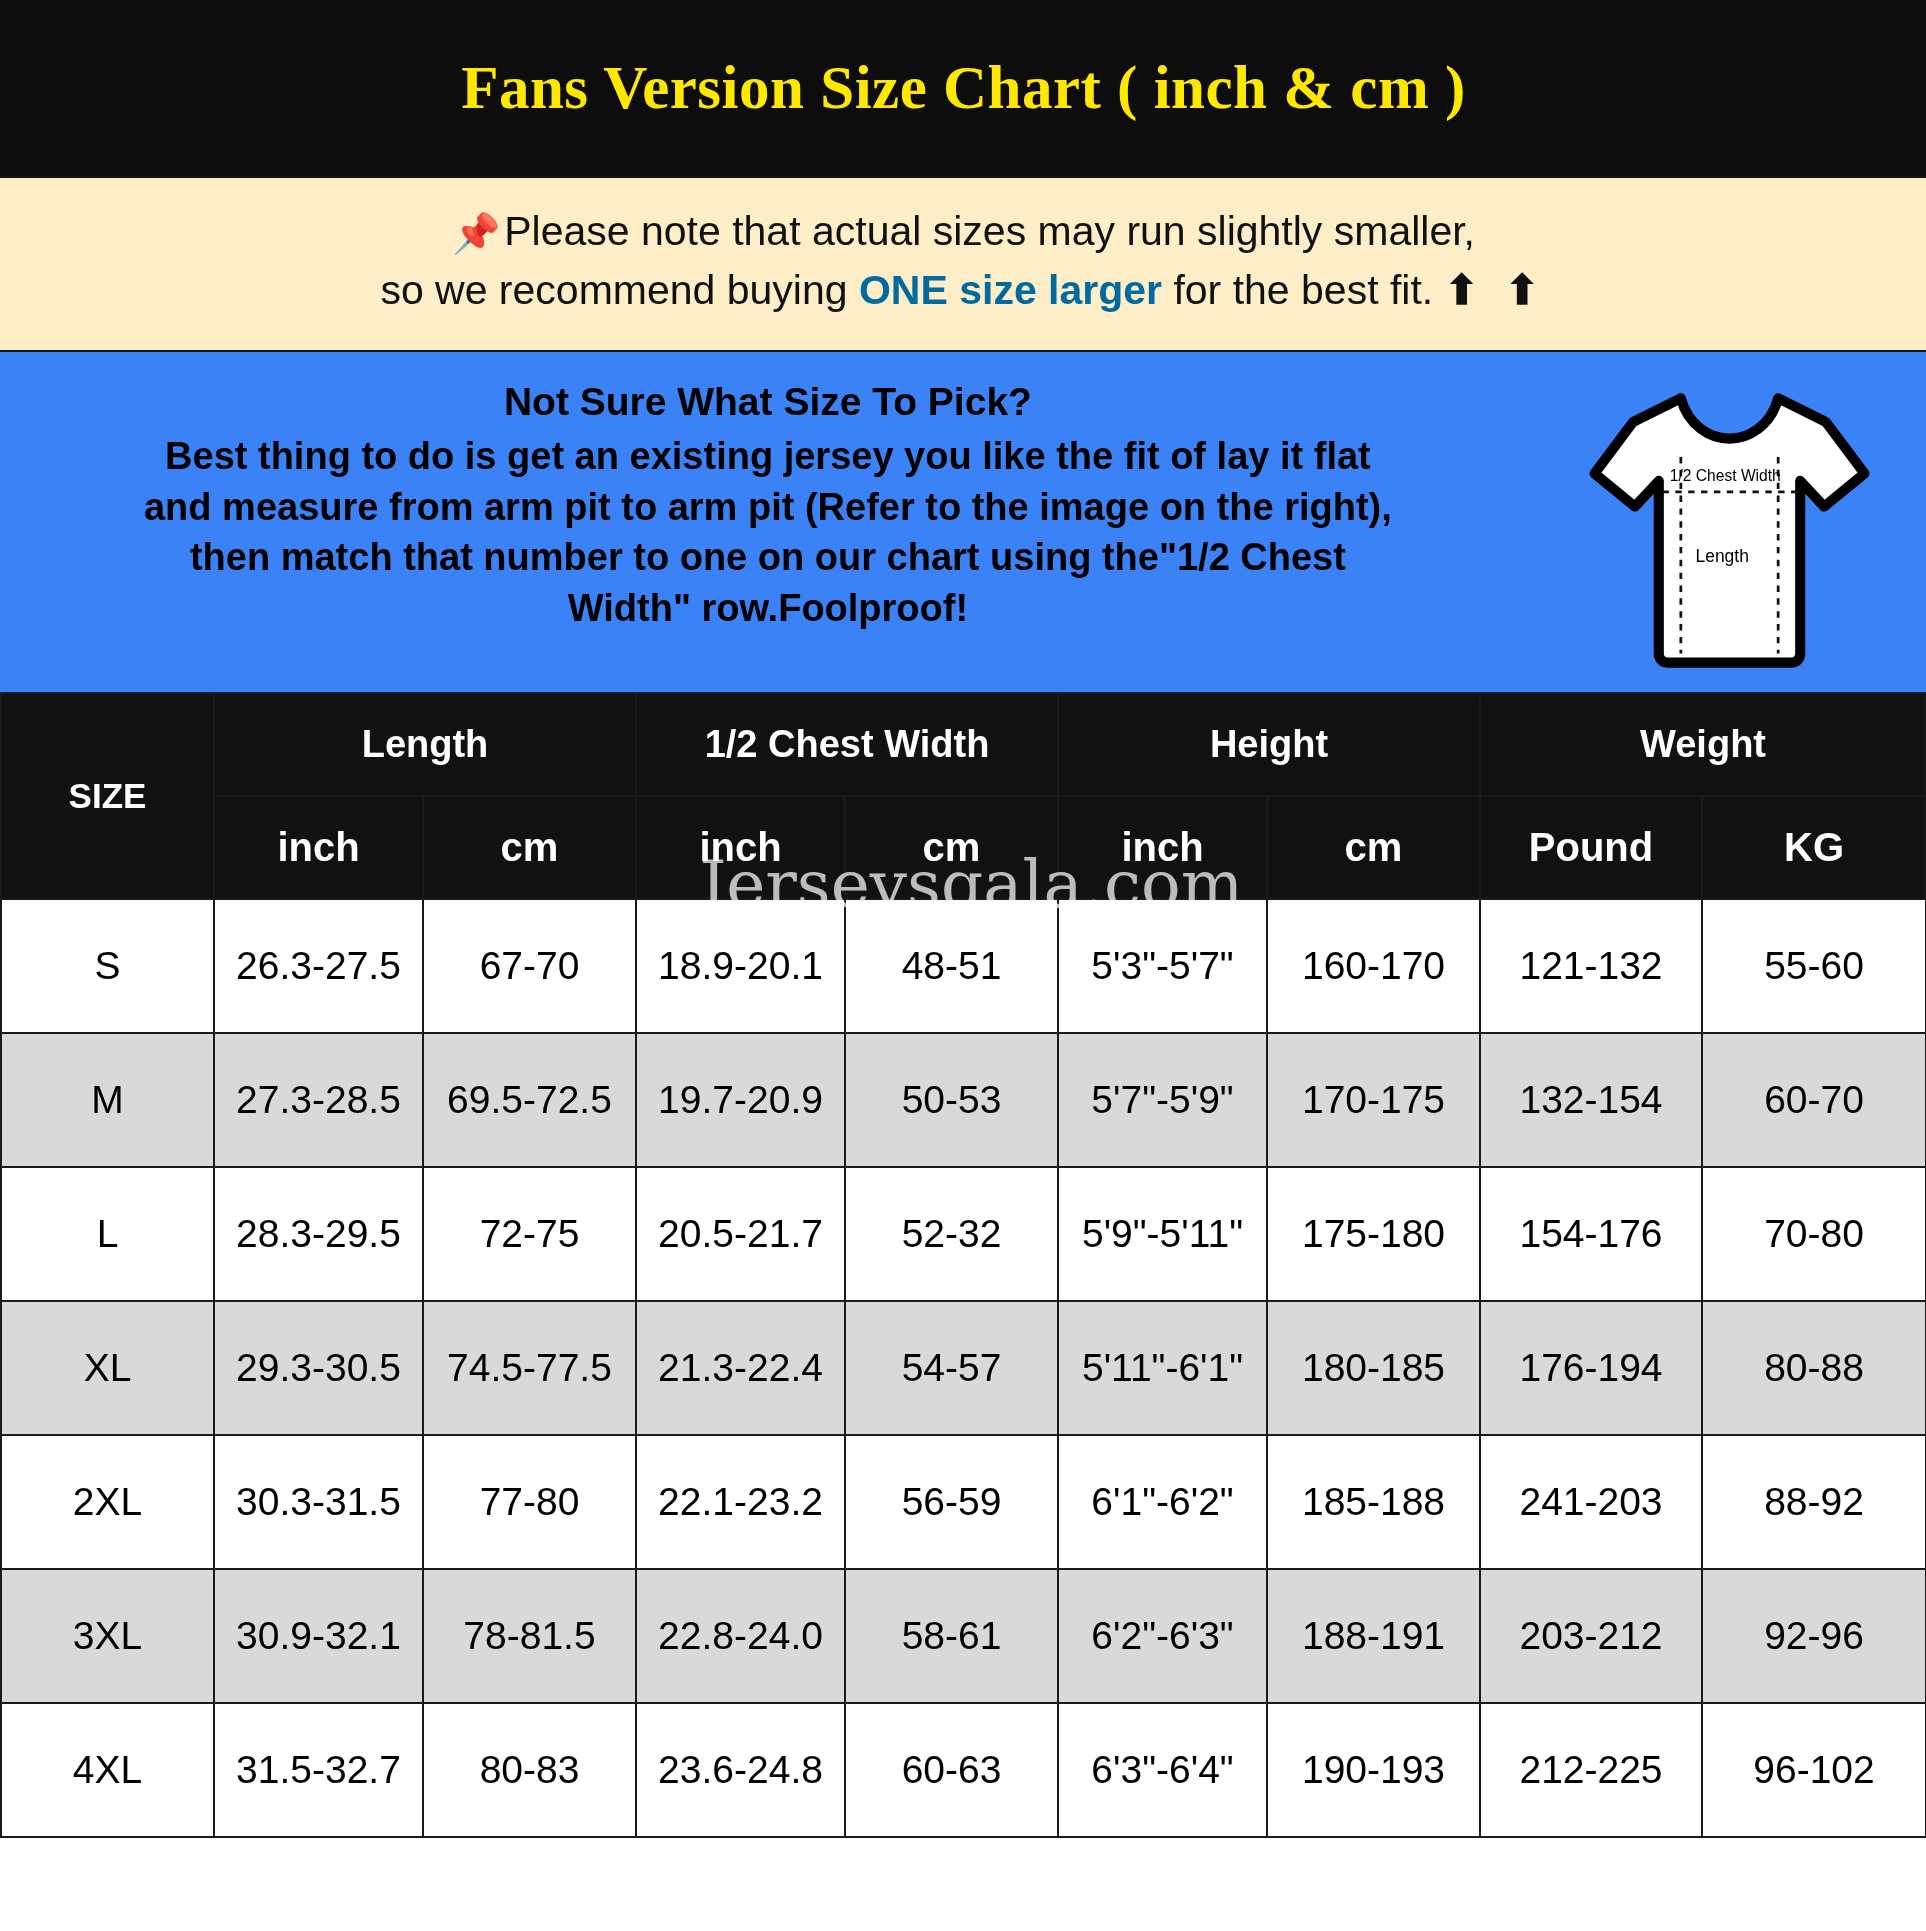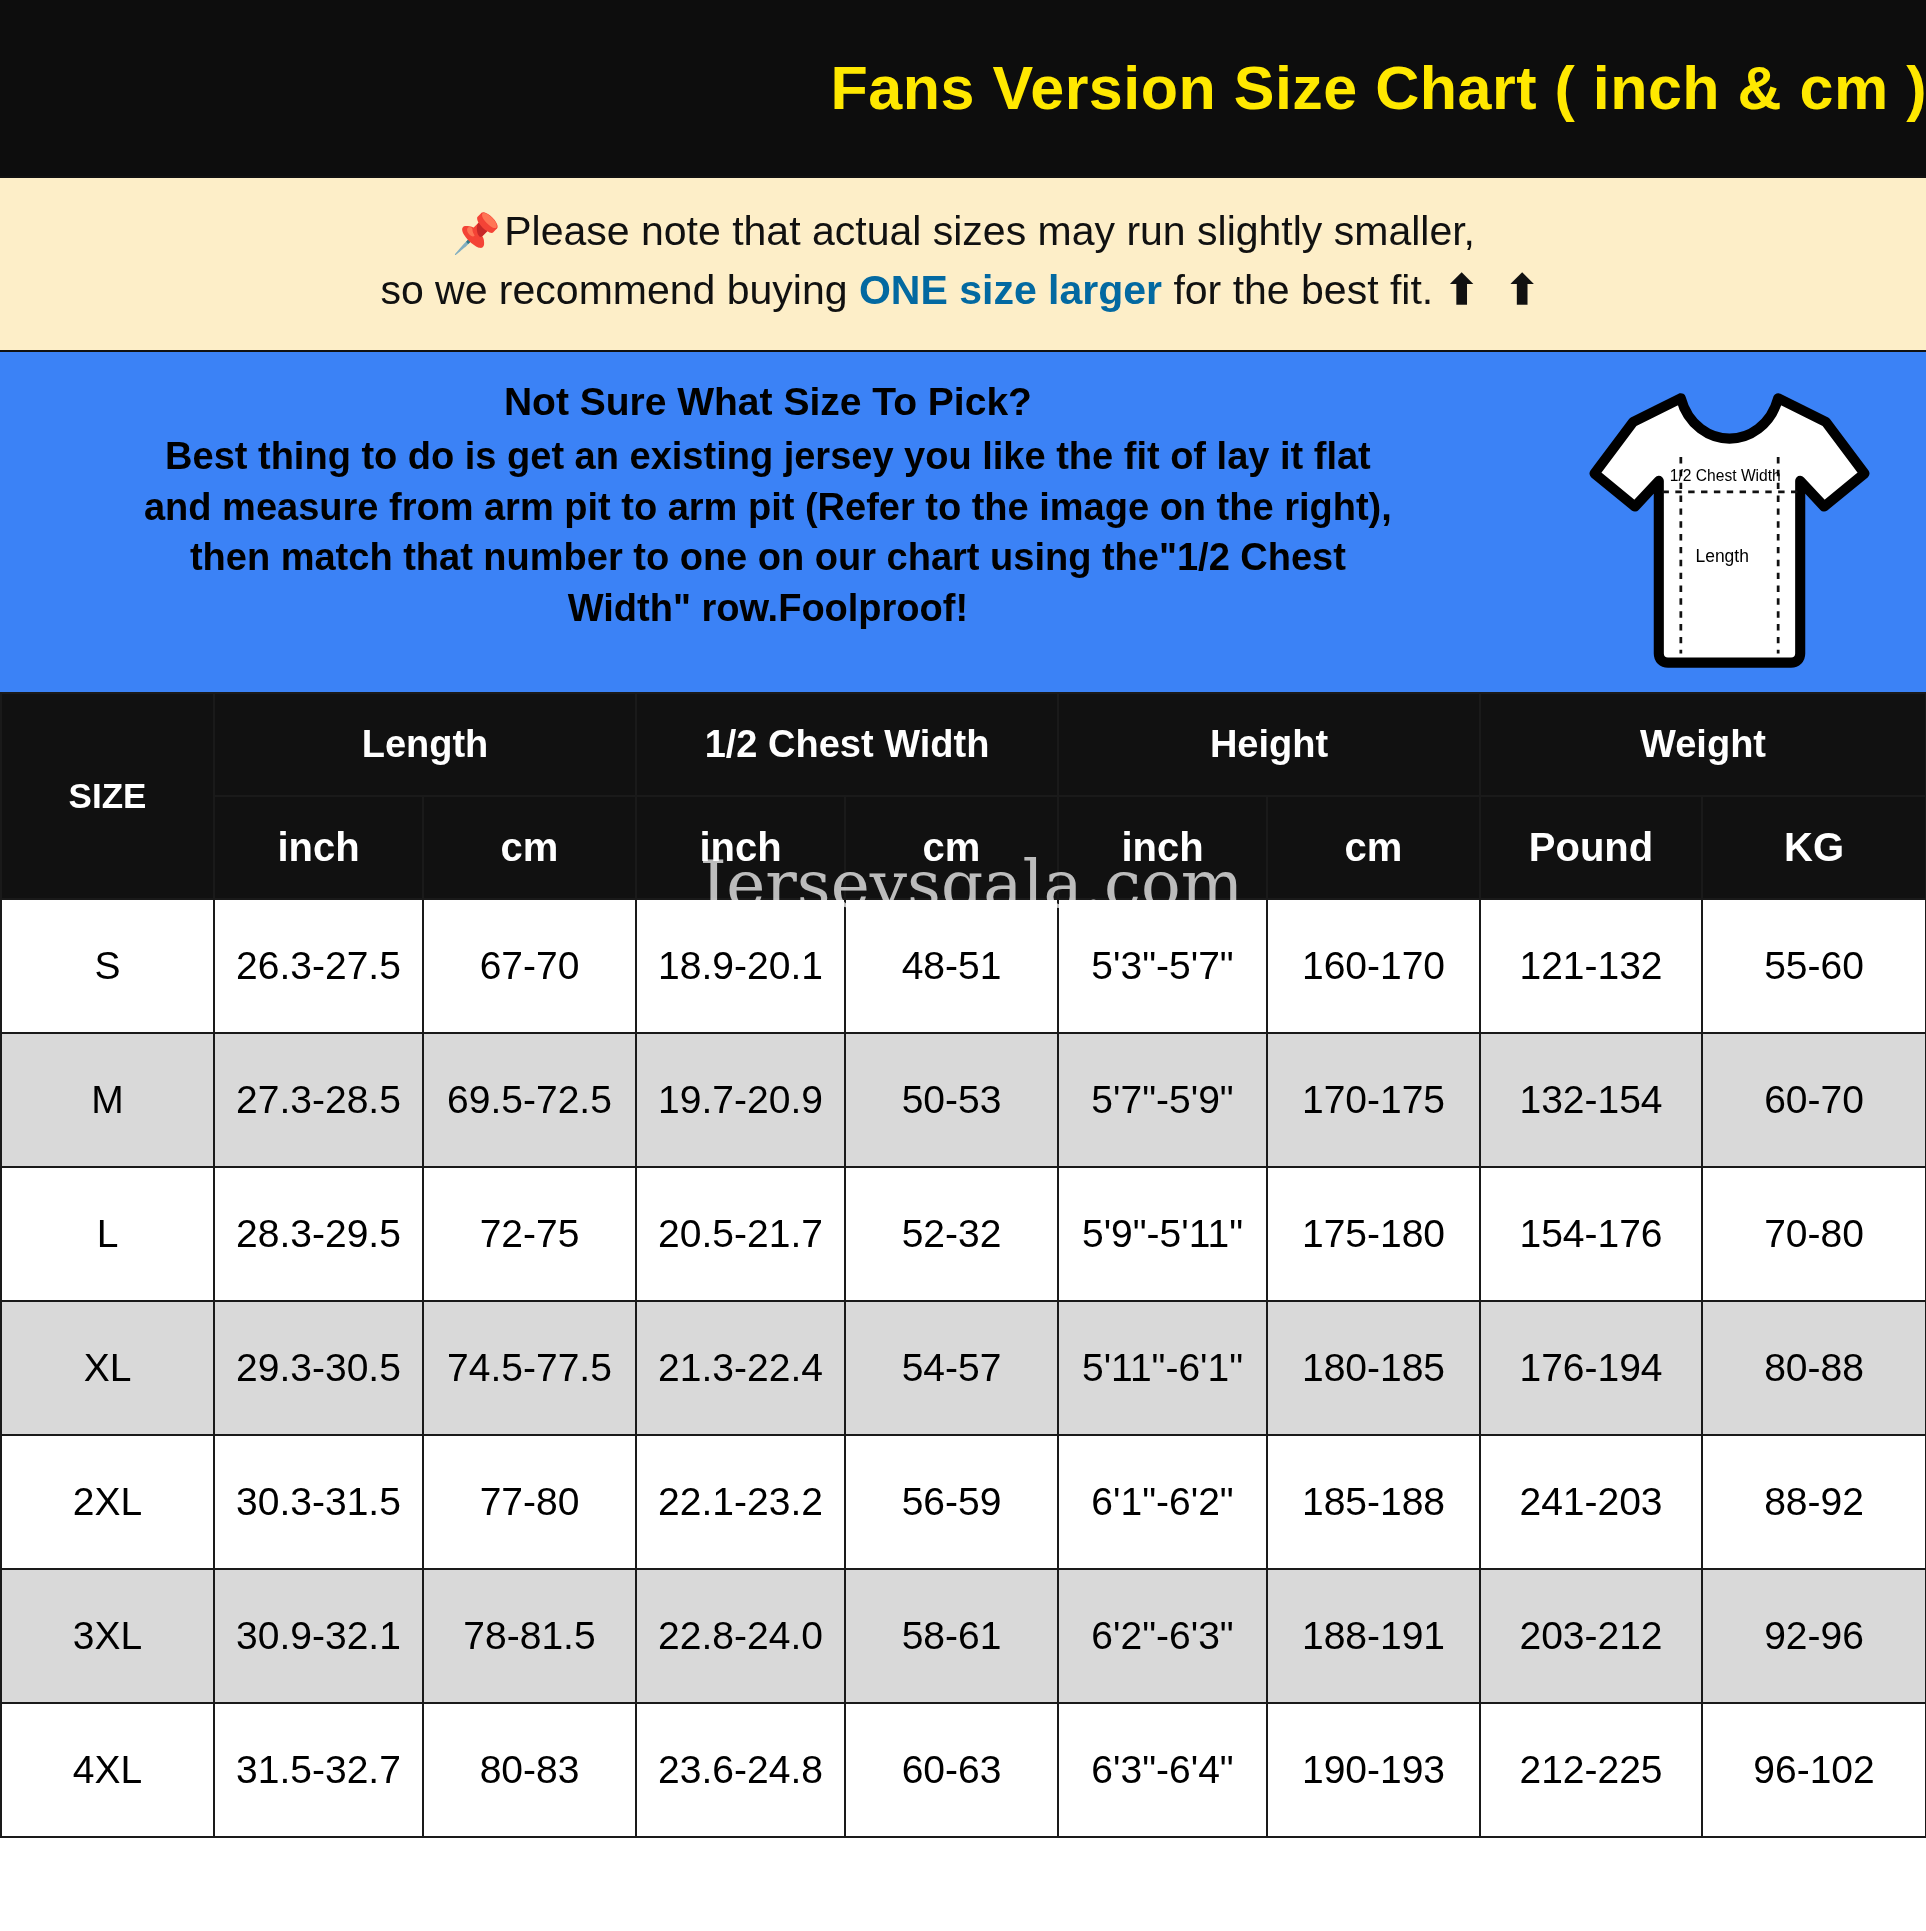--- a/index.html
+++ b/index.html
@@ -17,21 +17,22 @@
     box-sizing: border-box;
     background: #fff;
   }
 
   
   .title-bar {
     background: #0d0d0d;
     height: 176px;
     display: flex;
     align-items: center;
-    justify-content: flex-end;
+    justify-content: center;
+    font-family: Liberation Serif, serif;
   }
   .title-text {
     color: #ffe800;
     font-size: 61px;
     font-weight: bold;
     letter-spacing: 0.5px;
     text-align: center;
   }
 
   

